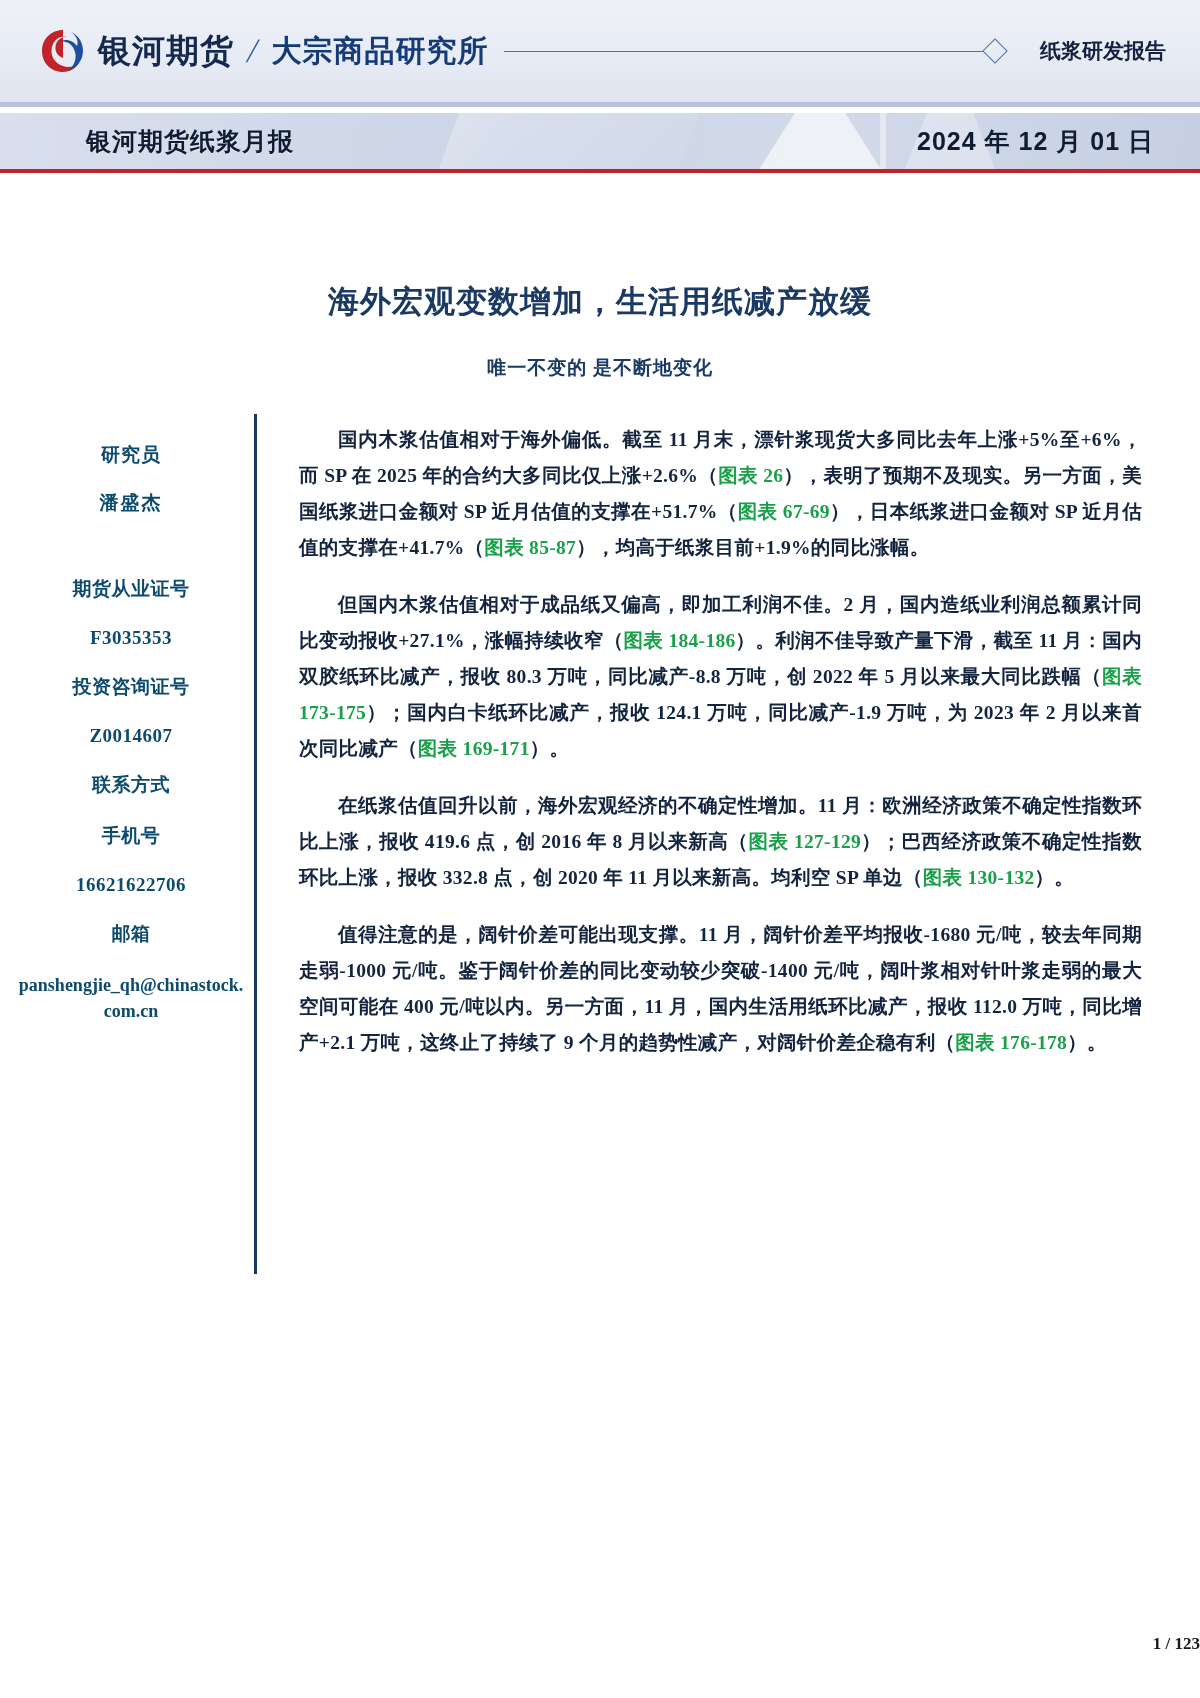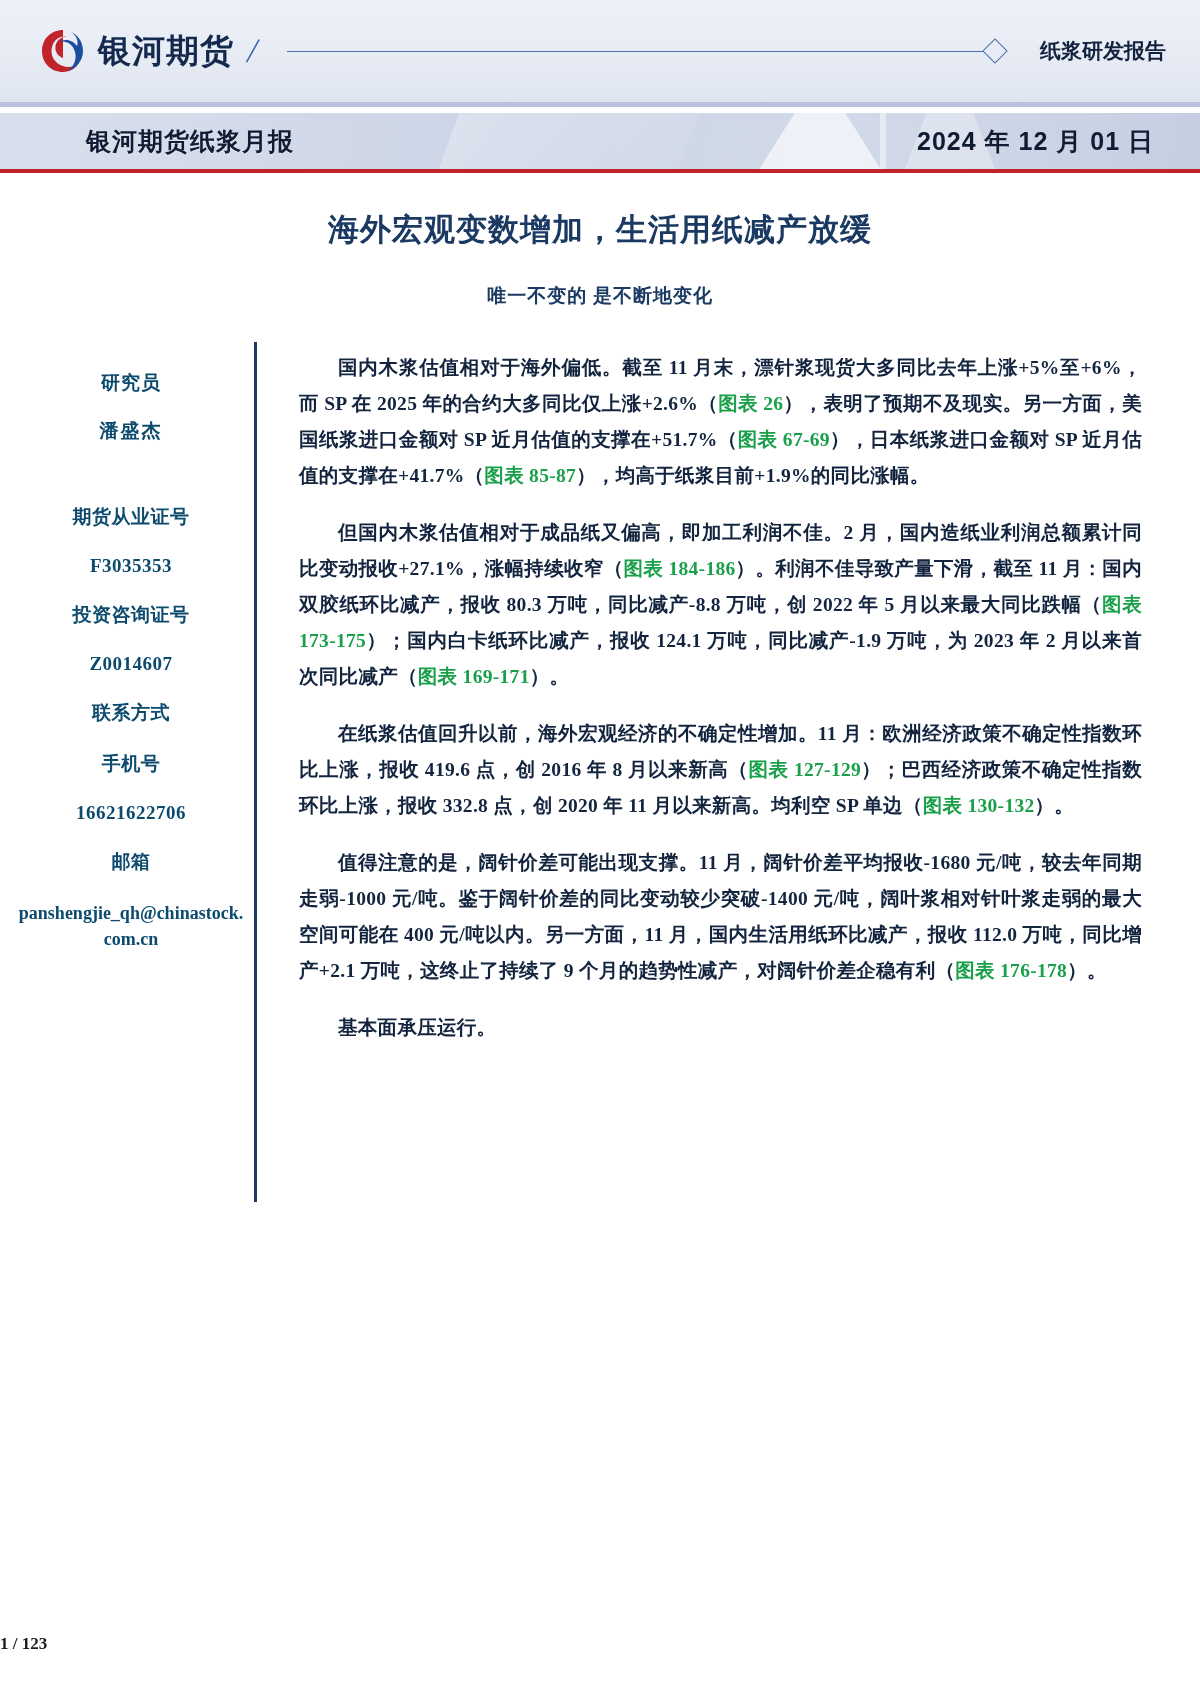--- a/index.html
+++ b/index.html
@@ -92,21 +92,21 @@
   .banner-underline{height:4px;background:#c0242a;}
 
   
   .doc-title{
     text-align:center;
     font-family:"Liberation Sans","DejaVu Sans",sans-serif;
     font-weight:bold;
     font-size:31px;
     color:#1b3a63;
     letter-spacing:1px;
-    margin-top:36px;
+    margin-top:108px;
   }
   .doc-subtitle{
     text-align:center;
     font-family:"Liberation Serif","DejaVu Serif",serif;
     font-weight:bold;
     font-size:19px;
     color:#1b3a63;
     letter-spacing:1px;
     margin-top:32px;
   }
@@ -152,39 +152,40 @@
     color:#13243f;
     text-indent:2em;
     text-align:justify;
     letter-spacing:.3px;
   }
   .ref{color:#1aa04a;font-weight:bold;}
 
   
   .footer{
     position:absolute;left:0;right:0;bottom:44px;
-    text-align:left;
+    text-align:right;
     font-family:"Liberation Serif","DejaVu Serif",serif;
     font-size:17px;color:#1a1a1a;font-weight:bold;
   }
 </style>
 </head>
 <body>
 
 <div class="page">
 
   <div class="logobar">
     <div class="logo-mark">
       <svg width="46" height="46" viewBox="0 0 46 46">
         <path d="M23 2 C11 2 2 11 2 23 C2 35 11 44 23 44 C30 44 36 40 39 35 C34 39 28 40 23 38 C14 35 10 27 12 19 C14 11 21 7 28 9 C23 8 18 11 16 16 C14 22 17 28 23 30 Z" fill="#c0242a"></path>
         <path d="M31 4 C38 7 43 14 43 23 C43 32 37 40 28 43 C34 38 37 31 35 24 C33 16 26 12 19 14 C25 10 33 12 37 18 C39 13 36 7 31 4 Z" fill="#1f4d9e"></path>
       </svg>
     </div>
     <span class="brand-cn">银河期货</span>
     <span class="brand-slash">/</span>
+    <span class="brand-dept">大宗商品研究所</span>
     <span class="hline-wrap">
       <span class="hline"></span>
       <span class="diamond"></span>
     </span>
     <span class="report-tag">纸浆研发报告</span>
   </div>
   <div class="logobar-underline"></div>
   <div class="logobar-gap"></div>
 
   <div class="banner">
@@ -218,18 +219,17 @@
       <div class="sb-email">panshengjie_qh@chinastock.com.cn</div>
     </aside>
 
     <div class="divider"></div>
 
     <article class="article">
         <p><span>国内木浆估值相对于海外偏低。截至 11 月末，漂针浆现货大多同比去年上涨+5%至+6%，而 SP 在 2025 年的合约大多同比仅上涨+2.6%（</span><span class="ref">图表 26</span><span>），表明了预期不及现实。另一方面，美国纸浆进口金额对 SP 近月估值的支撑在+51.7%（</span><span class="ref">图表 67-69</span><span>），日本纸浆进口金额对 SP 近月估值的支撑在+41.7%（</span><span class="ref">图表 85-87</span><span>），均高于纸浆目前+1.9%的同比涨幅。</span></p>
         <p><span>但国内木浆估值相对于成品纸又偏高，即加工利润不佳。2 月，国内造纸业利润总额累计同比变动报收+27.1%，涨幅持续收窄（</span><span class="ref">图表 184-186</span><span>）。利润不佳导致产量下滑，截至 11 月：国内双胶纸环比减产，报收 80.3 万吨，同比减产-8.8 万吨，创 2022 年 5 月以来最大同比跌幅（</span><span class="ref">图表 173-175</span><span>）；国内白卡纸环比减产，报收 124.1 万吨，同比减产-1.9 万吨，为 2023 年 2 月以来首次同比减产（</span><span class="ref">图表 169-171</span><span>）。</span></p>
         <p><span>在纸浆估值回升以前，海外宏观经济的不确定性增加。11 月：欧洲经济政策不确定性指数环比上涨，报收 419.6 点，创 2016 年 8 月以来新高（</span><span class="ref">图表 127-129</span><span>）；巴西经济政策不确定性指数环比上涨，报收 332.8 点，创 2020 年 11 月以来新高。均利空 SP 单边（</span><span class="ref">图表 130-132</span><span>）。</span></p>
         <p><span>值得注意的是，阔针价差可能出现支撑。11 月，阔针价差平均报收-1680 元/吨，较去年同期走弱-1000 元/吨。鉴于阔针价差的同比变动较少突破-1400 元/吨，阔叶浆相对针叶浆走弱的最大空间可能在 400 元/吨以内。另一方面，11 月，国内生活用纸环比减产，报收 112.0 万吨，同比增产+2.1 万吨，这终止了持续了 9 个月的趋势性减产，对阔针价差企稳有利（</span><span class="ref">图表 176-178</span><span>）。</span></p>
-        <p><span>基本面承压运行。</span></p>
       </article>
   </div>
 
   <div class="footer">1 / 123</div>
 </div>
 
 </body></html>

